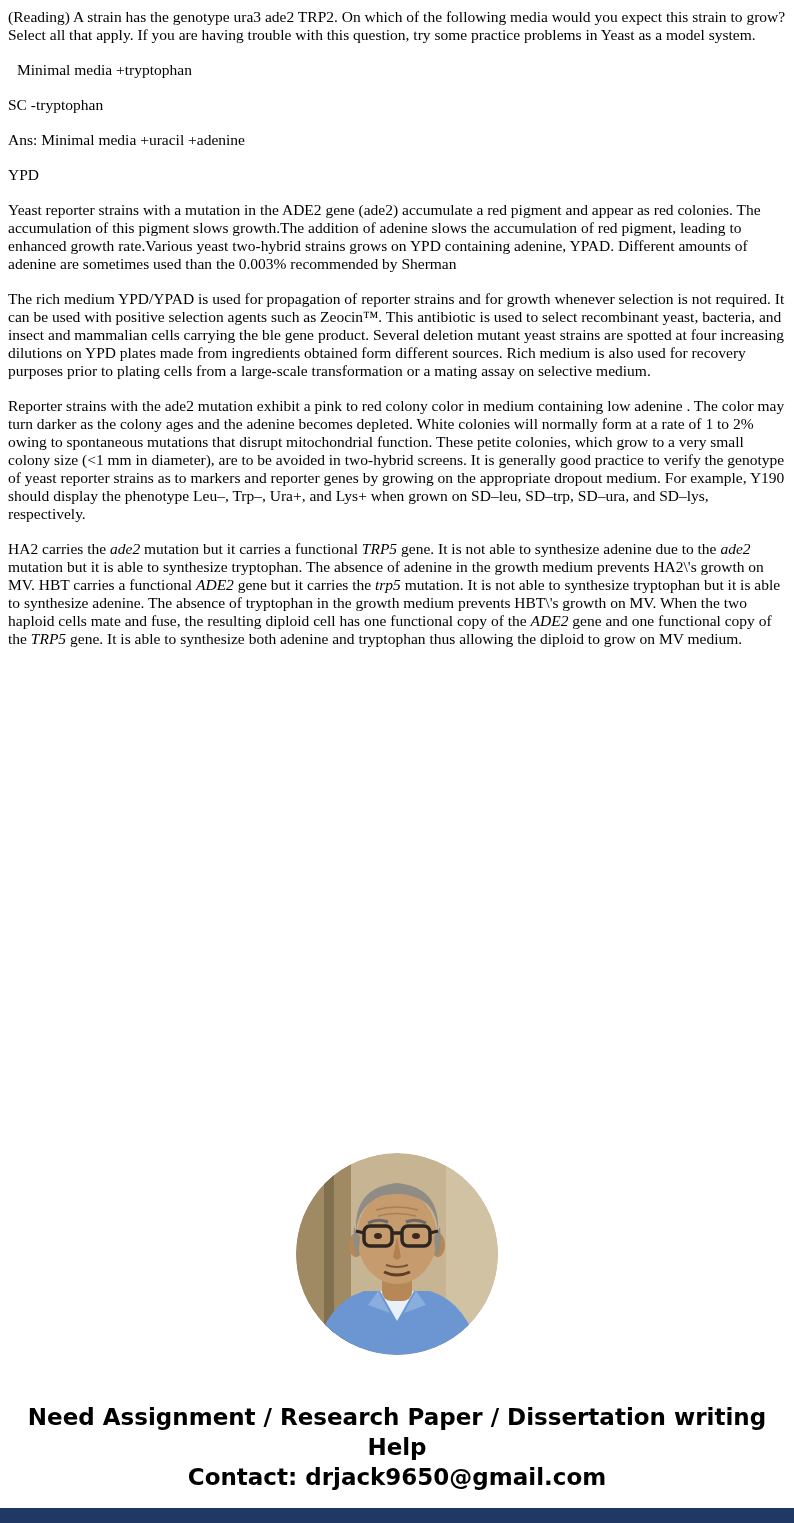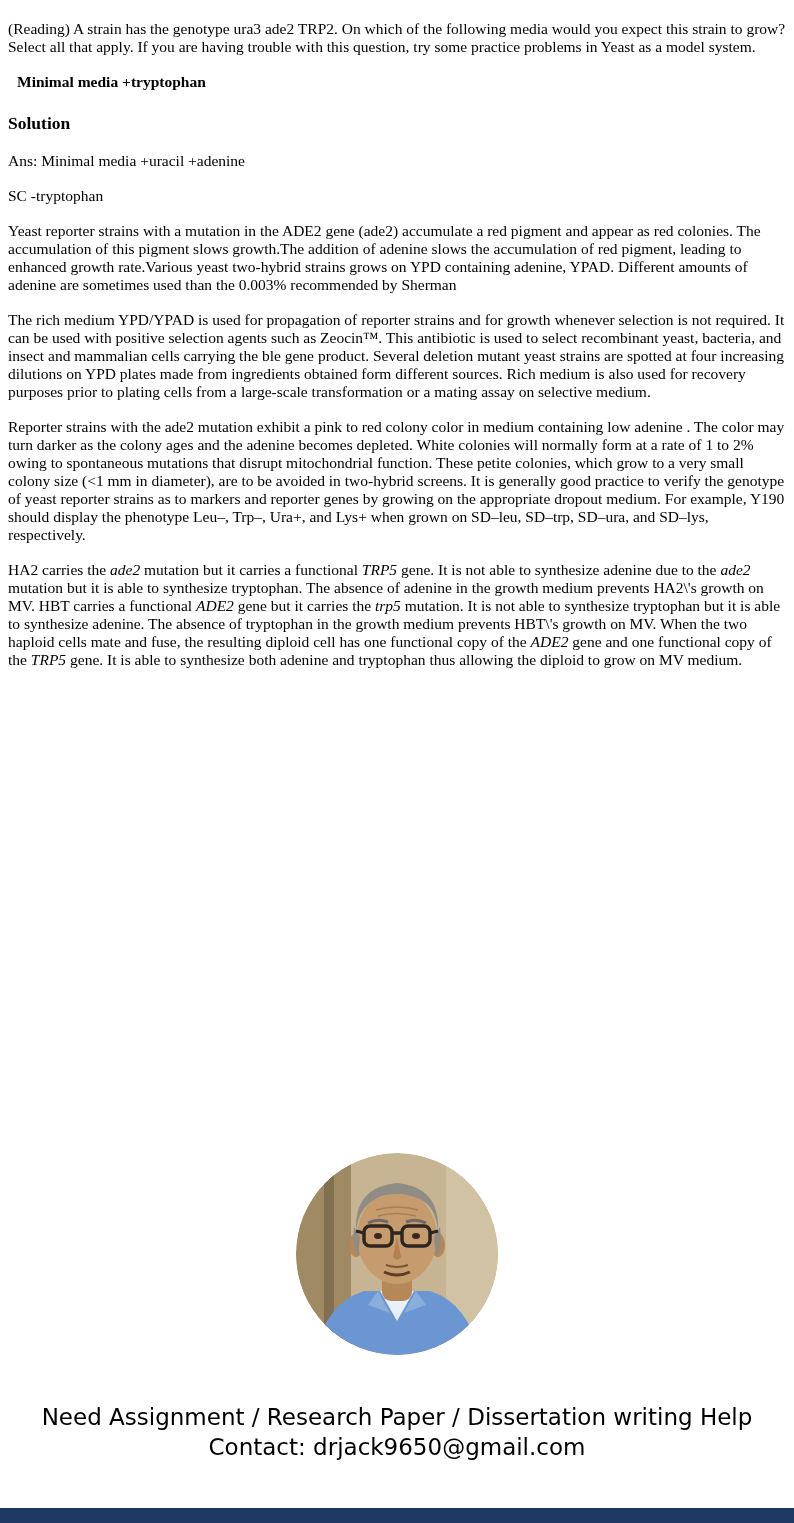--- a/index.html
+++ b/index.html
@@ -7,44 +7,44 @@
   .page {
     position:relative;
     width:794px;
     height:1523px;
     margin:0 auto;
     background:#ffffff;
     overflow:hidden;
     font-family:"Liberation Serif", serif;
     color:#000000;
   }
-  .content { padding:20px 8px 0 8px; font-size:15.5px; line-height:18px; }
+  .content { padding:8px 8px 0 8px; font-size:15.5px; line-height:18px; }
   .content p { margin:0 0 17px 0; }
-  .option { padding-left:9px;font-weight:bold; }
+  .option { padding-left:9px; }
   h3.solution-heading { font-size:17.5px; font-weight:bold; margin:23px 0 20px 0; }
   .bold { font-weight:bold; }
   .content em { }
   .avatar {
     position:absolute;
     top:1153px;
     left:296px;
     width:202px;
     height:202px;
     border-radius:50%;
     overflow:hidden;
   }
   .avatar svg { display:block; width:202px; height:202px; }
   .footer-text {
     position:absolute;
     top:1402px;
     left:0;
     width:794px;
     text-align:center;
     font-family:"DejaVu Sans", sans-serif;
-    font-weight:normal;
+    font-weight:bold;
     font-size:23px;
     line-height:30px;
     color:#000000;
   }
   .footer-text .heading { margin:0 auto; max-width:770px; }
   .footer-bar {
     position:absolute;
     left:0;
     bottom:0;
     width:794px;
@@ -54,24 +54,24 @@
 </style>
 </head>
 <body>
 
 <div class="page">
 
   <div class="content">
     <p>(Reading) A strain has the genotype ura3 ade2 TRP2. On which of the following media would you expect this strain to grow? Select all that apply. If you are having trouble with this question, try some practice problems in Yeast as a model system.</p>
     <p class="option">Minimal media +tryptophan</p>
 
-    <h3 class="solution-heading">Solution</h3>
 
+    <p>SC -tryptophan</p>
     <p>Ans: Minimal media +uracil +adenine</p>
-    <p>SC -tryptophan</p>
+    <p>YPD</p>
 
 
     <div>
         <p><span>Yeast reporter strains with a mutation in the ADE2 gene (ade2) accumulate a red pigment and appear as red colonies. The accumulation of this pigment slows growth.The addition of adenine slows the accumulation of red pigment, leading to enhanced growth rate.Various yeast two-hybrid strains grows on YPD containing adenine, YPAD. Different amounts of adenine are sometimes used than the 0.003% recommended by Sherman</span></p>
         <p><span>The rich medium YPD/YPAD is used for propagation of reporter strains and for growth whenever selection is not required. It can be used with positive selection agents such as Zeocin™. This antibiotic is used to select recombinant yeast, bacteria, and insect and mammalian cells carrying the ble gene product. Several deletion mutant yeast strains are spotted at four increasing dilutions on YPD plates made from ingredients obtained form different sources. Rich medium is also used for recovery purposes prior to plating cells from a large-scale transformation or a mating assay on selective medium.</span></p>
         <p><span> Reporter strains with the ade2 mutation exhibit a pink to red colony color in medium containing low adenine . The color may turn darker as the colony ages and the adenine becomes depleted. White colonies will normally form at a rate of 1 to 2% owing to spontaneous mutations that disrupt mitochondrial function. These petite colonies, which grow to a very small colony size (&lt;1 mm in diameter), are to be avoided in two-hybrid screens. It is generally good practice to verify the genotype of yeast reporter strains as to markers and reporter genes by growing on the appropriate dropout medium. For example, Y190 should display the phenotype Leu–, Trp–, Ura+, and Lys+ when grown on SD–leu, SD–trp, SD–ura, and SD–lys, respectively.</span></p>
         <p><span>HA2 carries the </span><em>ade2</em><span> mutation but it carries a functional </span><em>TRP5</em><span> gene. It is not able to synthesize adenine due to the </span><em>ade2</em><span> mutation but it is able to synthesize tryptophan. The absence of adenine in the growth medium prevents HA2\'s growth on MV. HBT carries a functional </span><em>ADE2</em><span> gene but it carries the </span><em>trp5</em><span> mutation. It is not able to synthesize tryptophan but it is able to synthesize adenine. The absence of tryptophan in the growth medium prevents HBT\'s growth on MV. When the two haploid cells mate and fuse, the resulting diploid cell has one functional copy of the </span><em>ADE2</em><span> gene and one functional copy of the </span><em>TRP5</em><span> gene. It is able to synthesize both adenine and tryptophan thus allowing the diploid to grow on MV medium.</span></p>
       </div>
   </div>
 

